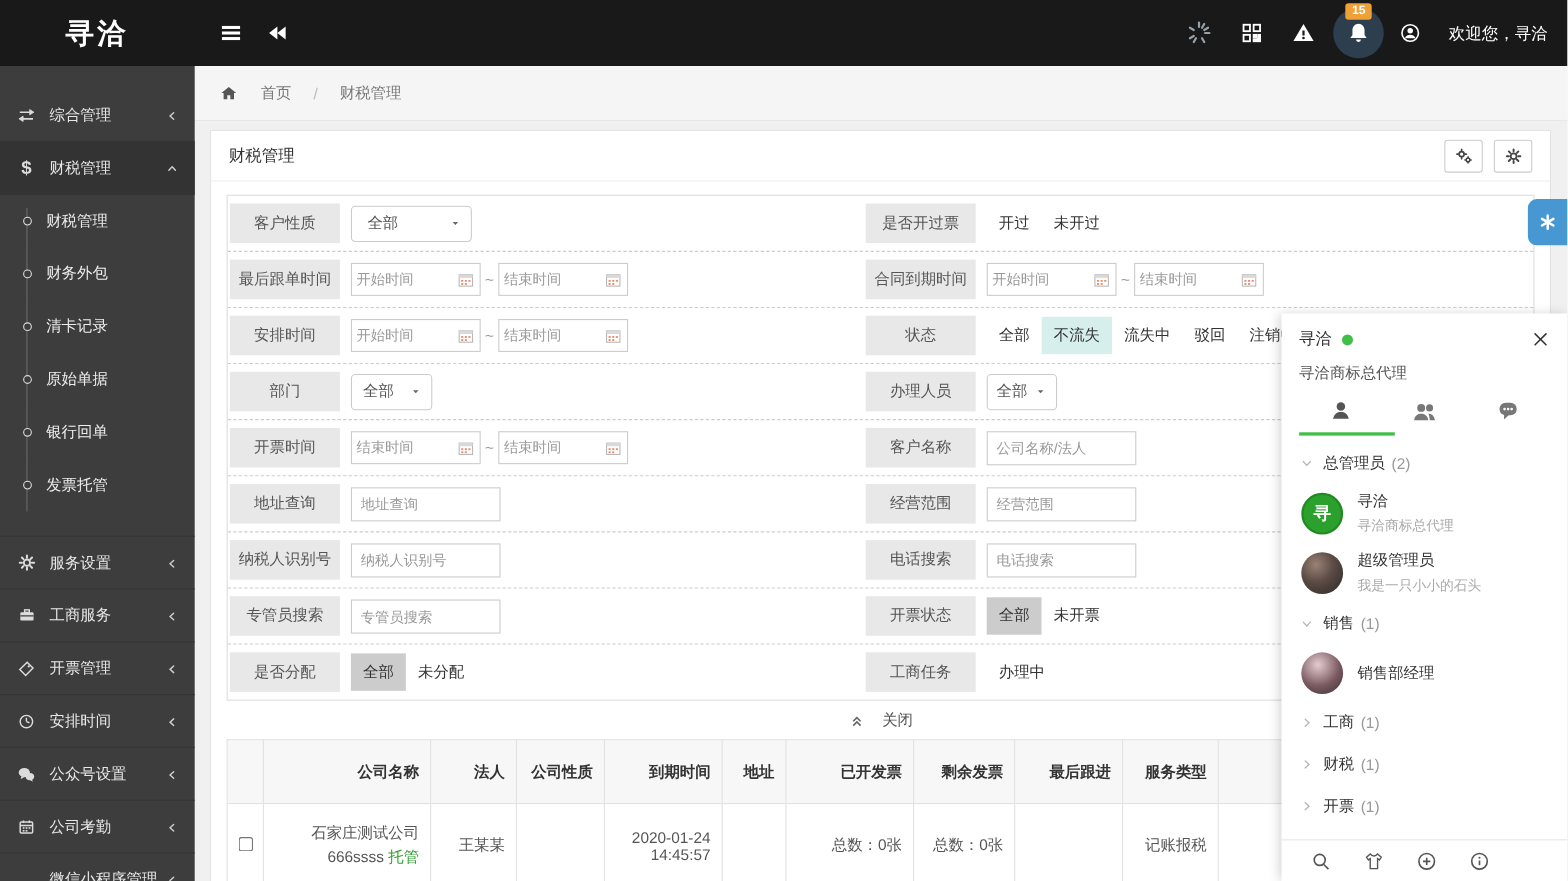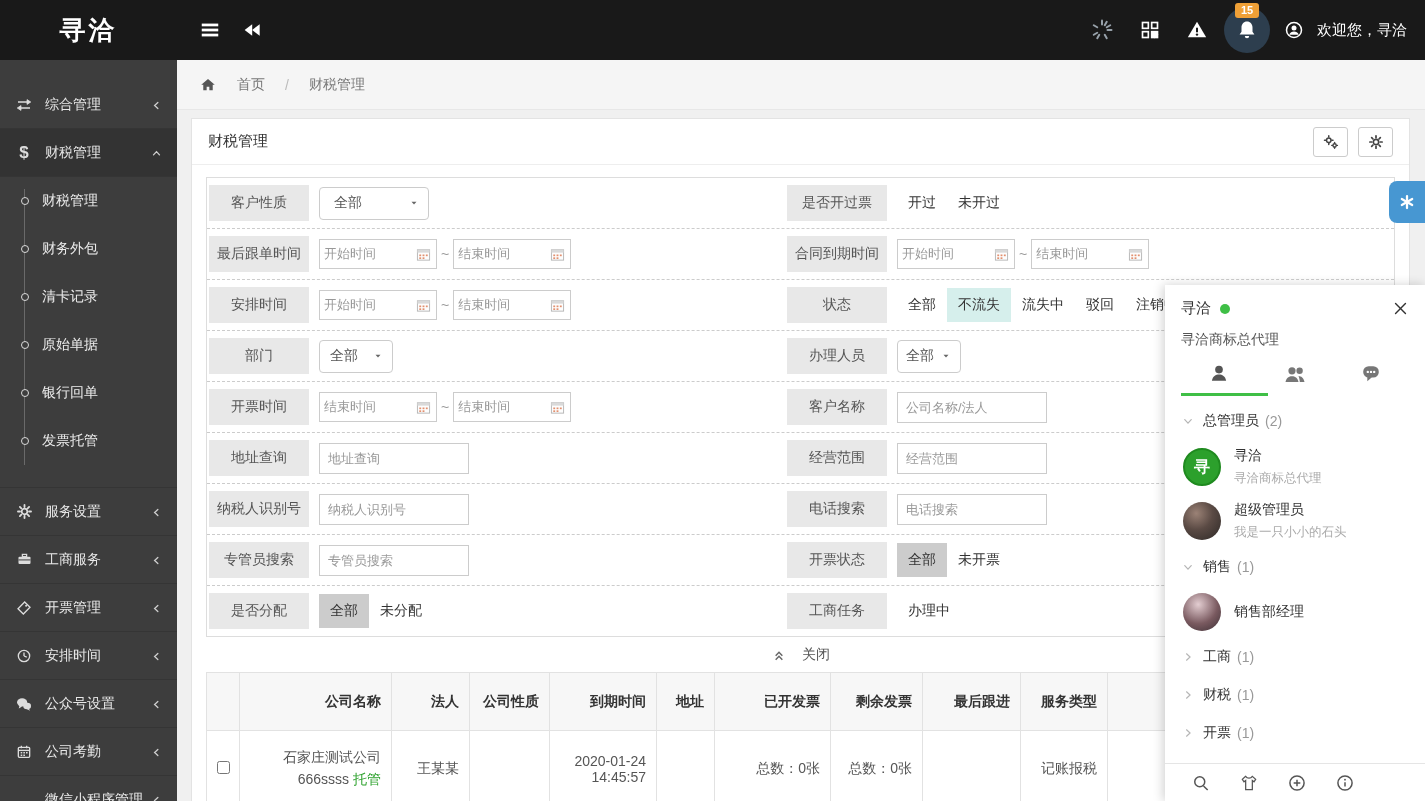--- a/index.html
+++ b/index.html
@@ -11,21 +11,21 @@
   .topbar{position:absolute;top:0;left:0;right:0;height:60px;background:#191919;display:flex;align-items:center;z-index:50}
   .logo{width:177px;text-align:center;color:#fff;font-size:26px;font-weight:bold;letter-spacing:3px}
   .tb-icon{color:#fff;margin-left:22px;cursor:pointer;display:flex;align-items:center}
   .tb-right{margin-left:auto;display:flex;align-items:center;color:#fff;padding-right:18px}
   .tb-right .tb-icon{margin-left:0}
   .tb-spin{color:#97a1aa;margin-right:26px}
   .tb-qr{margin-right:26px}
   .tb-warn{margin-right:16px}
   .bell-wrap{width:46px;height:46px;border-radius:50%;background:#2d3e4e;display:flex;align-items:center;justify-content:center;position:relative;margin-right:14px;cursor:pointer}
   .badge{position:absolute;top:-4px;left:50%;margin-left:-12px;background:#efa037;color:#fff;font-size:11px;font-weight:bold;border-radius:3px;padding:2px 6px;line-height:1}
-  .welcome{display:flex;align-items:flex-end;gap:13px;font-size:15px;cursor:pointer}
+  .welcome{display:flex;align-items:flex-end;gap:25px;font-size:15px;cursor:pointer}
 
   
   .sidebar{position:absolute;top:60px;left:0;width:177px;bottom:0;background:#3d3d3d;z-index:40;color:#e8e8e8;padding-top:21px}
   .s-item{height:48px;display:flex;align-items:center;padding:0 14px;border-bottom:1px solid #353535;font-size:14px;cursor:pointer}
   .s-item .s-ico{width:20px;margin-right:11px;display:flex;justify-content:center;color:#dcdcdc}
   .s-chev{margin-left:auto;color:#cfcfcf}
   .s-item.open{background:#333}
   .s-sub{padding-bottom:22px;border-bottom:1px solid #353535}
   .s-subitem{height:48px;display:flex;align-items:center;padding-left:42px;position:relative;font-size:14px;cursor:pointer;color:#ededed}
   .s-subitem::before{content:"";position:absolute;left:24px;top:0;bottom:0;border-left:1px solid #6a6a6a}
@@ -48,21 +48,21 @@
   .frow{display:flex;align-items:center;border-bottom:1px dashed #ccc;padding:7px 0}
   .frow:last-child{border-bottom:none}
   .fleft{width:578px;display:flex;align-items:center;flex-shrink:0}
   .fright{display:flex;align-items:center;flex:1}
   .flabel{width:100px;height:36px;background:#e8e8e8;color:#555;display:flex;align-items:center;justify-content:center;margin-left:2px;flex-shrink:0}
   .fctrl{margin-left:10px;display:flex;align-items:center}
   .sel{border:1px solid #ccc;border-radius:4px;height:33px;background:#fff;display:flex;align-items:center;justify-content:space-between;padding:0 8px 0 14px;color:#555;cursor:pointer}
   .sel.w110{width:110px}.sel.w82{width:74px;padding-left:10px}.sel.w66{width:64px;padding-left:8px}
   .datebox{width:118px;height:30px;border:1px solid #ccc;background:#fff;display:flex;align-items:center;justify-content:space-between;padding:0 5px 0 4px;color:#999;font-size:13px;cursor:text}
   .tilde{margin:0 4px;color:#999}
-  .finput{width:150px;height:31px;border:1px solid #ccc;padding:0 8px;font-size:13px;color:#0369a1;outline:none}
+  .finput{width:136px;height:31px;border:1px solid #ccc;padding:0 8px;font-size:13px;color:#0369a1;outline:none}
   .finput::placeholder{color:#999}
   .chip{padding:8px 11px;color:#333;cursor:pointer;background:#fff}
   .chip.g{background:#ccc}
   .chip.c{background:#d6efec}
   .collapse-bar{display:flex;align-items:center;justify-content:center;padding:9px 0 8px;color:#555;cursor:pointer;gap:15px}
 
   
   .tbl{margin:0 14px;border-collapse:collapse;width:calc(100% - 28px);table-layout:fixed}
   .tbl th,.tbl td{border:1px solid #e2e2e2;padding:6px 10px;text-align:right;vertical-align:middle}
   .tbl th{height:58px;background:#f7f7f7;color:#333;font-weight:bold;font-size:14px}

